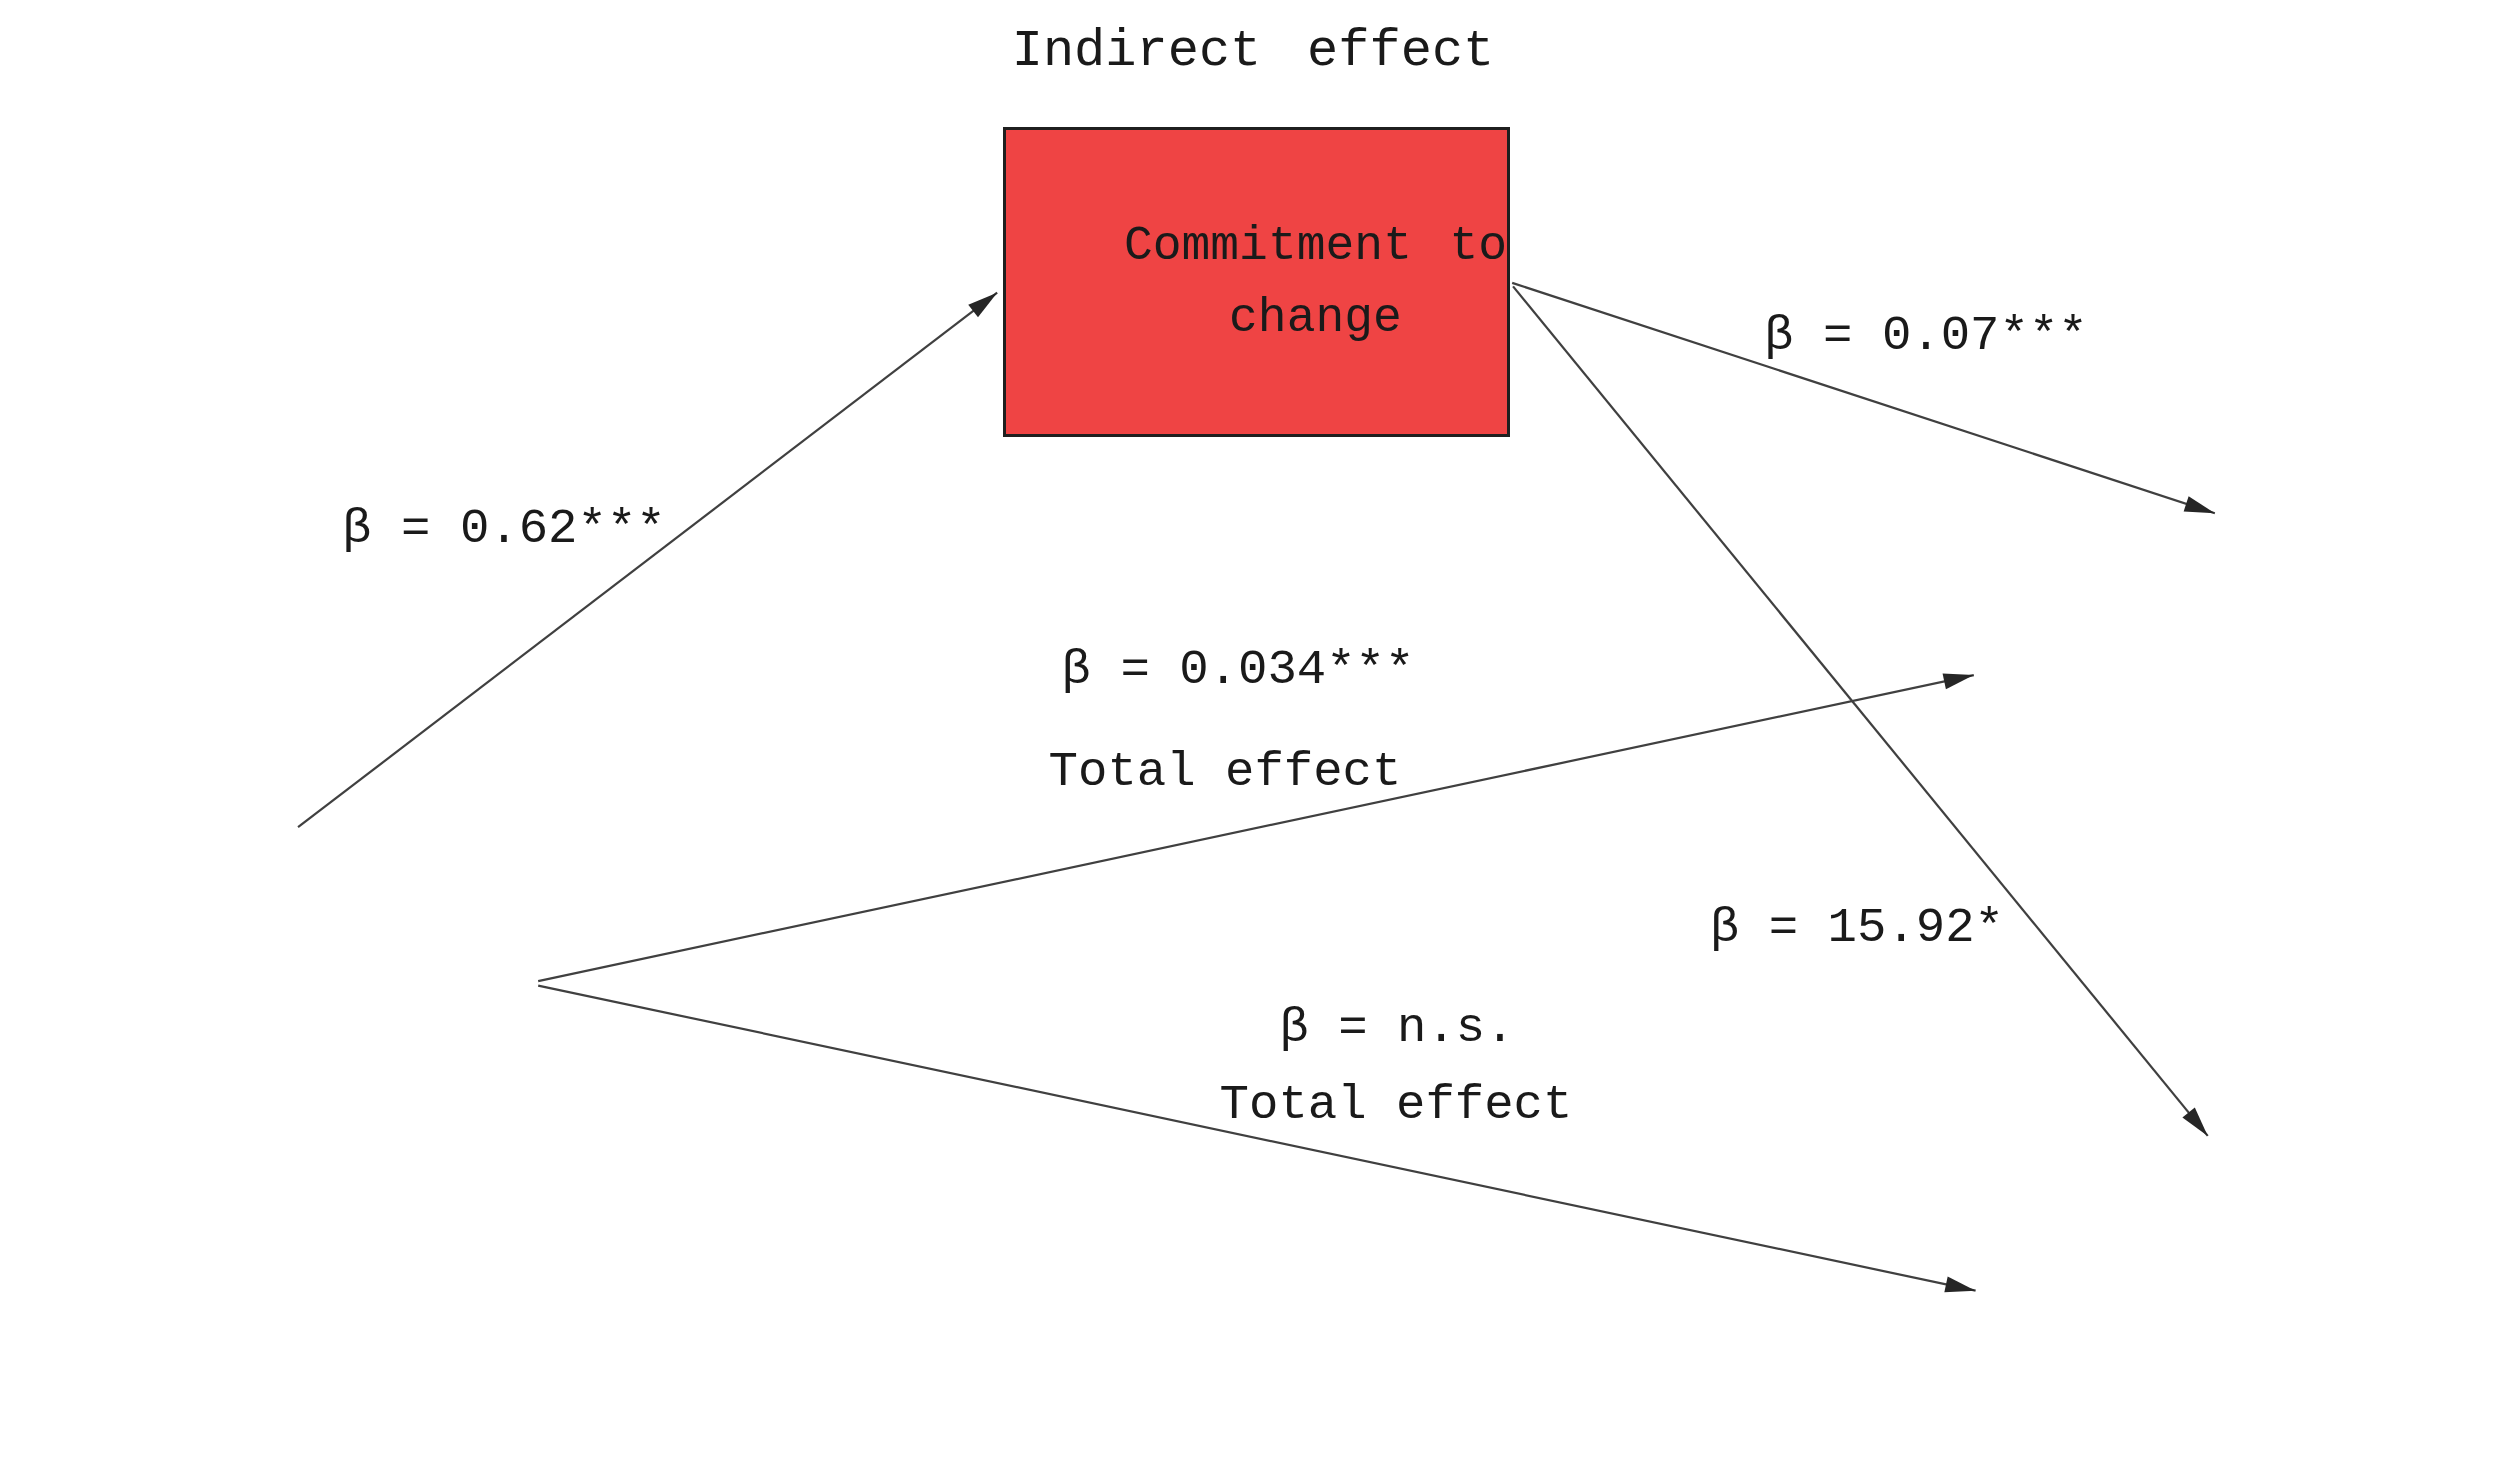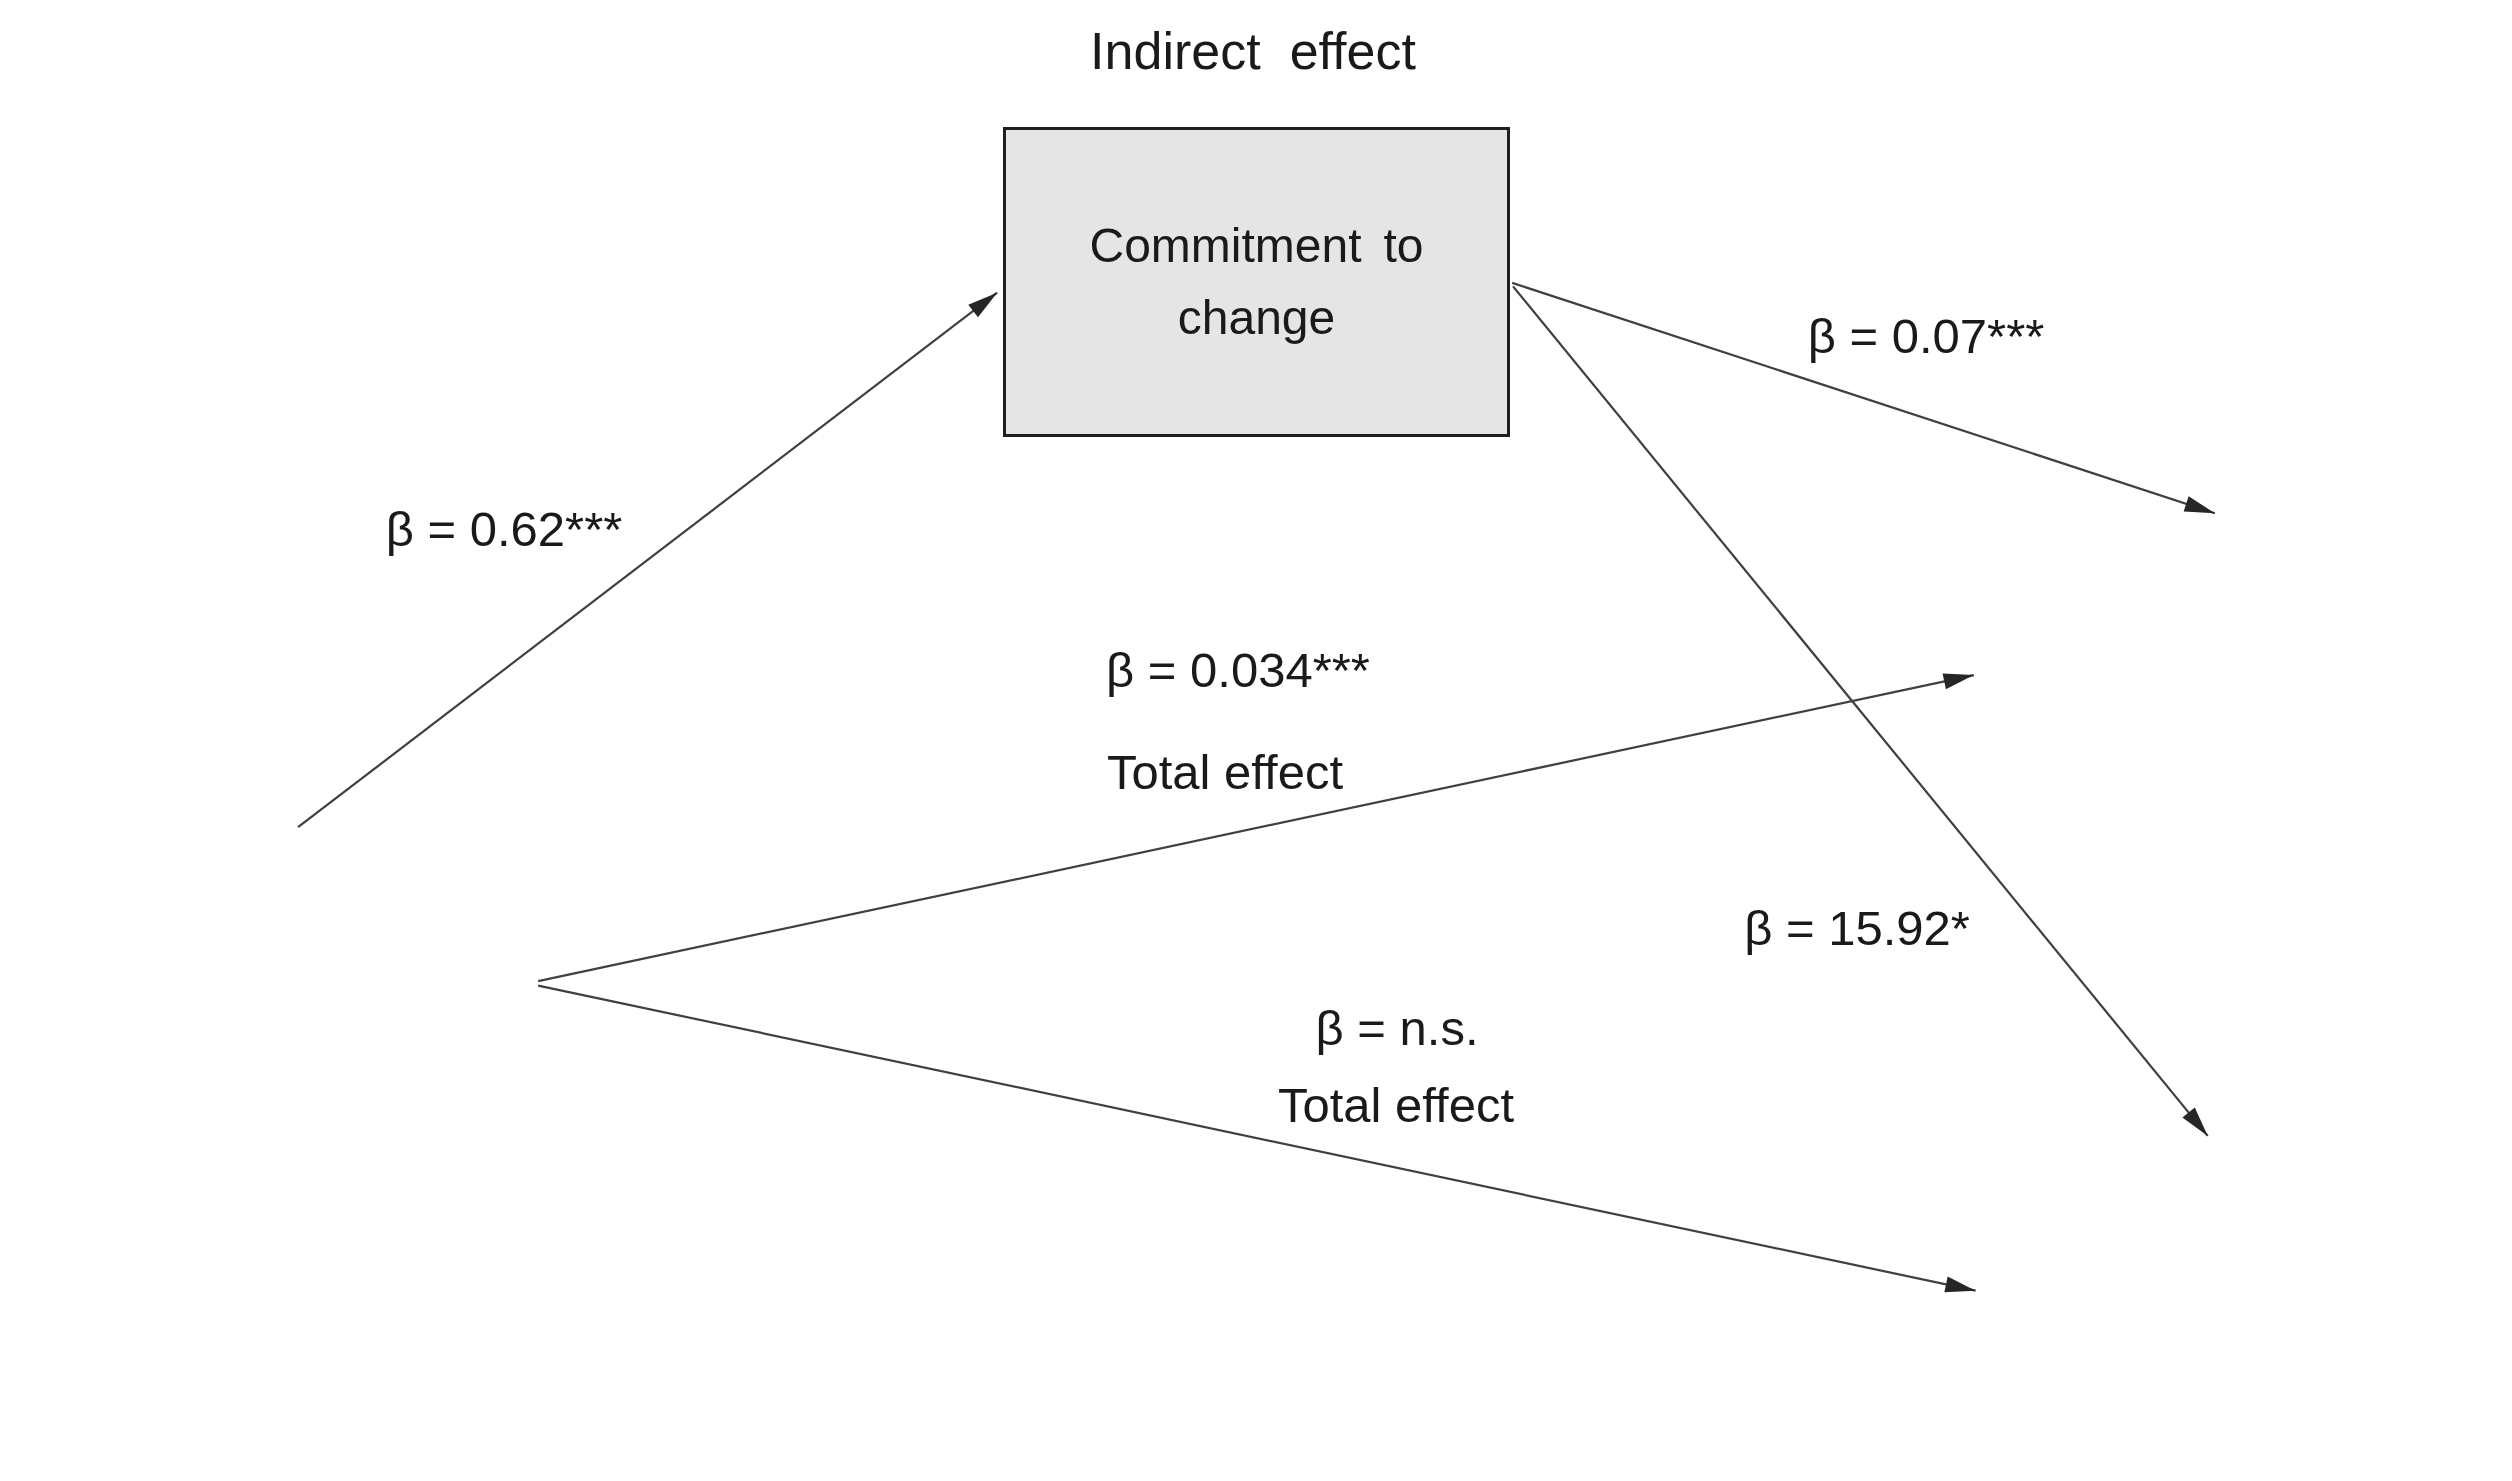--- a/index.html
+++ b/index.html
@@ -5,39 +5,39 @@
   html, body {
     margin: 0;
     padding: 0;
     background: #ffffff;
   }
   .canvas {
     position: relative;
     width: 2512px;
     height: 1481px;
     background: #ffffff;
-    font-family: Liberation Sans, sans-serif;
+    font-family: Liberation Mono, monospace;
     color: #1a1a1a;
     overflow: hidden;
     border-radius: 14px;
   }
   .arrow-layer {
     position: absolute;
     left: 0; top: 0;
     width: 2512px;
     height: 1481px;
   }
   .node {
     position: absolute;
     box-sizing: border-box;
     border: 3.6px solid #1f1f1f;
-    background: #e5e5e5;
+    background: #ef4444;
     display: flex;
     align-items: center;
-    justify-content: center;
+    justify-content: flex-end;
     text-align: center;
   }
   .node-label {
     font-size: 48px;
     line-height: 1.5;
     white-space: pre-line;
     word-spacing: 0.18em;
   }
   .diagram-title {
     position: absolute;

